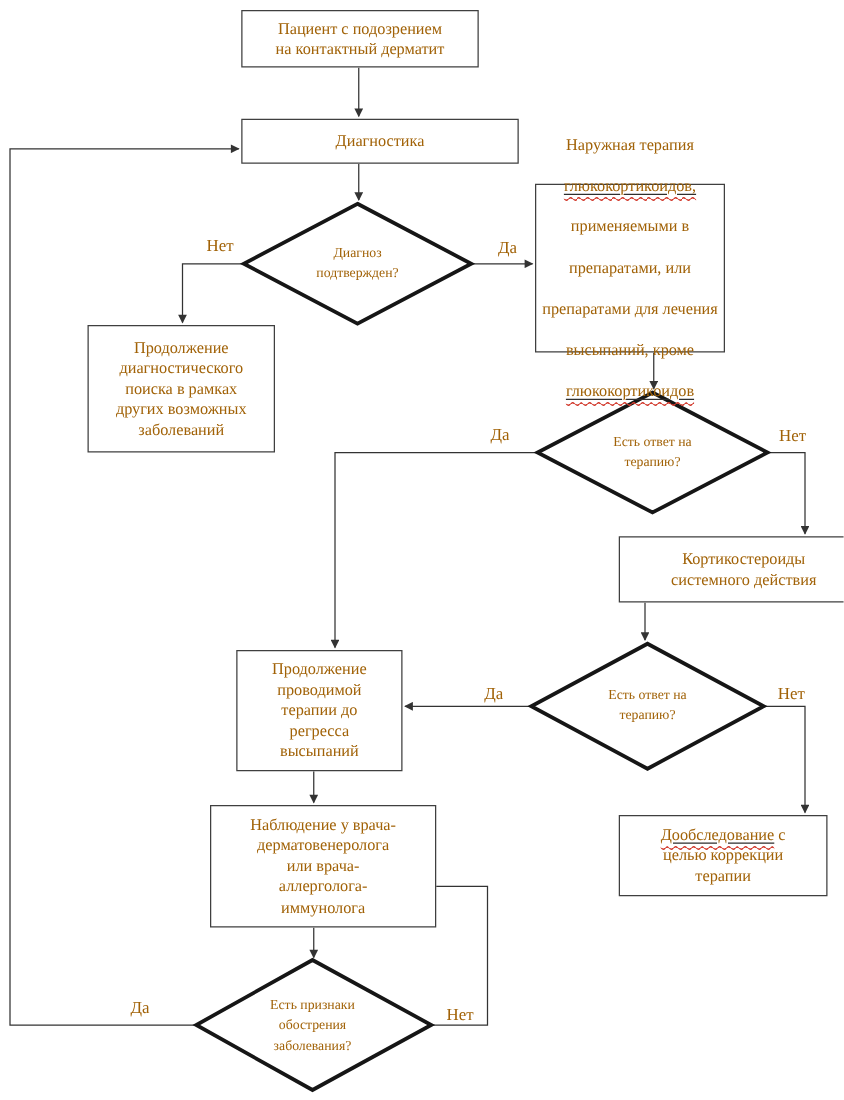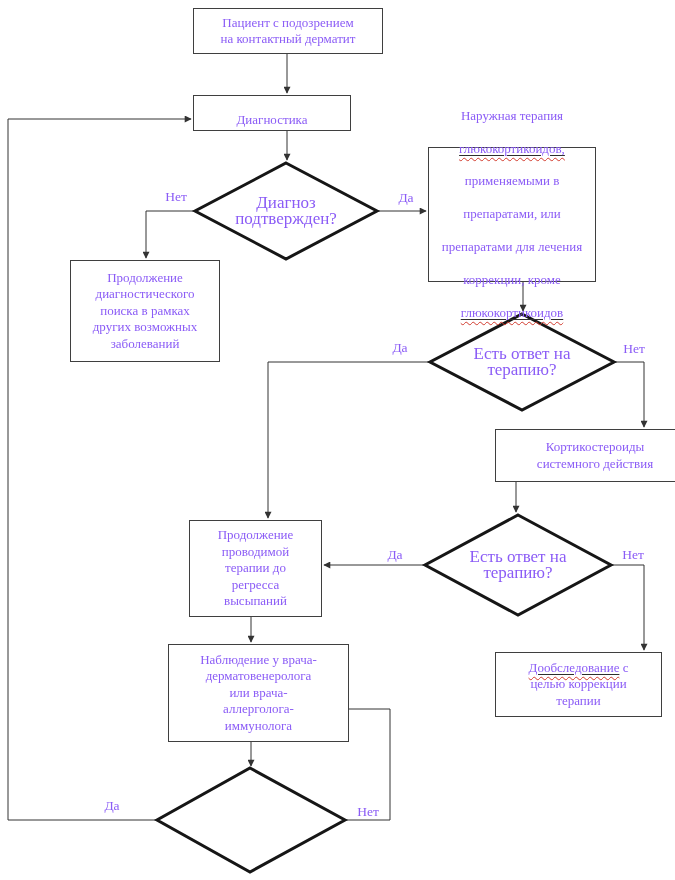--- a/index.html
+++ b/index.html
@@ -1,32 +1,32 @@
 <!DOCTYPE html>
 <html><head>
 <meta charset="utf-8">
 <style>
   html,body { margin:0; padding:0; background:#ffffff; }
   .canvas {
     position:relative; width:675px; height:880px; background:#ffffff;
-    font-family:"Liberation Serif","DejaVu Serif",serif; color:#8b5cf6;
+    font-family:"Liberation Serif","DejaVu Serif",serif; color:#a16207;
     overflow:hidden;
   }
   .wires { position:absolute; left:0; top:0; }
   .node {
     position:absolute; box-sizing:border-box;
     border:1px solid #3f3f3f; background:#ffffff;
     display:flex; align-items:center; justify-content:center;
     text-align:center; white-space:pre-line;
     font-size:13px; line-height:16.4px; padding:2px 4px;
   }
   .dtext {
     position:absolute; transform:translate(-50%,-50%);
     text-align:center; white-space:pre-line;
-    font-size:17px; line-height:16.4px; width:130px;
+    font-size:11px; line-height:16.4px; width:130px;
   }
   .elabel {
     position:absolute; transform:translate(-50%,-50%);
     font-size:13.5px; line-height:14px;
   }
   .ul {
     text-decoration:underline; text-decoration-color:#2e2e2e;
     text-decoration-thickness:1px; text-underline-offset:2px;
   }
   .sq {
@@ -68,43 +68,43 @@
       <polygon points="518,515 611,565 518,615 425,565"></polygon>
       <polygon points="250,768 345,820 250,872 157,820"></polygon>
     </g>
   </svg>
 
   <div class="node" style="left:193px; top:8px; width:190px; height:46px;">
     <span>Пациент с подозрением
 на контактный дерматит</span>
   </div>
 
-  <div class="node" style="left:193px; top:95px; width:158px; height:36px;align-items:flex-end;">
+  <div class="node" style="left:193px; top:95px; width:222px; height:36px;">
     <span>Диагностика</span>
   </div>
 
   <div class="dtext" style="left:286px; top:211px;">Диагноз
 подтвержден?</div>
 
   <div class="node" style="left:70px; top:260px; width:150px; height:102px;">
     <span>Продолжение
 диагностического
 поиска в рамках
 других возможных
 заболеваний</span>
   </div>
 
-  <div class="node" style="left:428px; top:147px; width:168px; height:135px;text-align:center;">
+  <div class="node" style="left:428px; top:147px; width:152px; height:135px;text-align:center;">
     <div class="lines">
       <div>Наружная терапия</div>
       <div><span class="ul"><span class="sq">глюкокортикоидов,</span></span></div>
       <div>применяемыми в</div>
       <div>препаратами, или</div>
       <div>препаратами для лечения</div>
-      <div>коррекции, кроме</div>
+      <div>высыпаний, кроме</div>
       <div><span class="ul"><span class="sq">глюкокортикоидов</span></span></div>
     </div>
   </div>
 
   <div class="dtext" style="left:522px; top:362px;">Есть ответ на
 терапию?</div>
 
   <div class="node" style="left:495px; top:429px; width:200px; height:53px;">
     <span>Кортикостероиды
 системного действия</span>
@@ -128,20 +128,23 @@
   </div>
 
   <div class="node" style="left:168px; top:644px; width:181px; height:98px;">
     <span>Наблюдение у врача-
 дерматовенеролога
 или врача-
 аллерголога-
 иммунолога</span>
   </div>
 
+  <div class="dtext" style="left:250px; top:821px;">Есть признаки
+обострения
+заболевания?</div>
 
   <div class="elabel" style="left:176px; top:197px;">Нет</div>
   <div class="elabel" style="left:406px; top:198px;">Да</div>
   <div class="elabel" style="left:400px; top:348px;">Да</div>
   <div class="elabel" style="left:634px; top:349px;">Нет</div>
   <div class="elabel" style="left:395px; top:555px;">Да</div>
   <div class="elabel" style="left:633px; top:555px;">Нет</div>
   <div class="elabel" style="left:112px; top:806px;">Да</div>
   <div class="elabel" style="left:368px; top:812px;">Нет</div>
 

